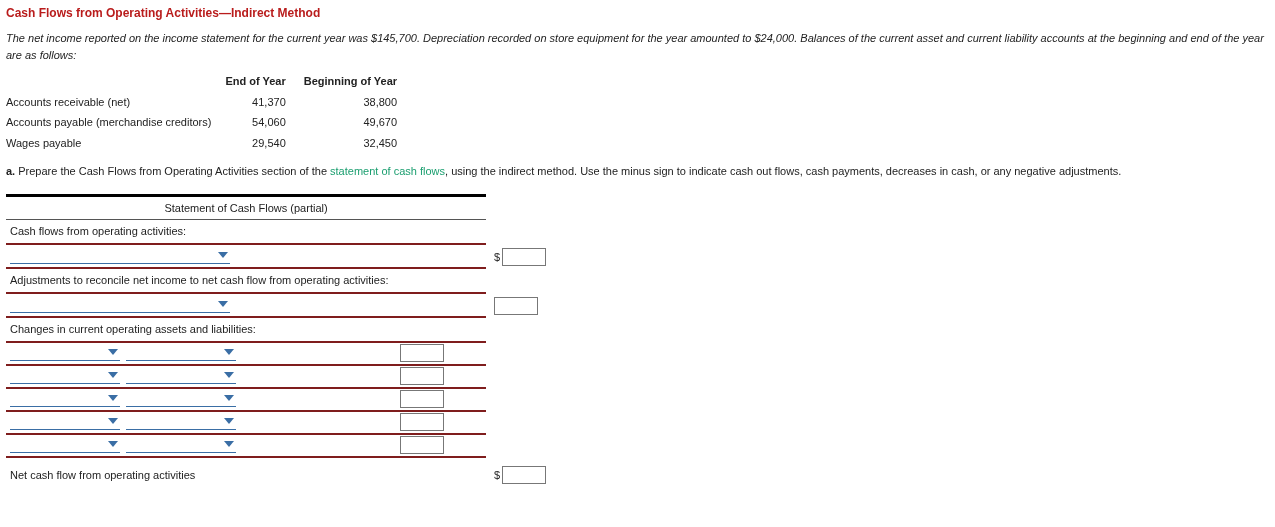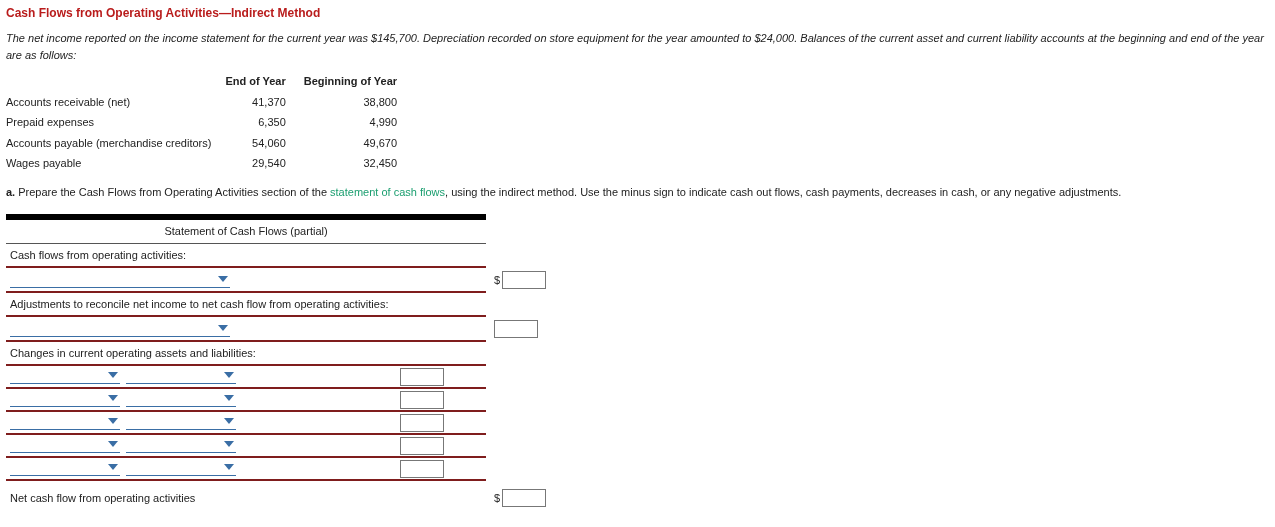--- a/index.html
+++ b/index.html
@@ -14,21 +14,21 @@
   .intro { margin-bottom: 8px; font-style: italic; }
   table.balances { border-collapse: collapse; margin-bottom: 10px; }
   table.balances th, table.balances td { padding: 2px 14px 2px 0; text-align: left; white-space: nowrap; }
   table.balances th { font-weight: bold; }
   table.balances td.num, table.balances th.num { text-align: right; padding-right: 18px; }
   .cflink { color: #1a9e6f; }
   .q { margin-bottom: 14px; }
   .q b { font-weight: bold; }
 
   .scf-wrap { width: 480px; }
-  .scf-title { text-align: center; padding: 3px 0; border-top:6px solid #000000; border-bottom:1px solid #555; }
+  .scf-title { text-align: center; padding: 3px 0; border-top:3px solid #000000; border-bottom:1px solid #555; }
   .scf-wrap .row { display:flex; align-items:center; min-height:20px; border-bottom:2px solid #7f1d1d; }
   .scf-wrap .lbl { flex: 0 0 380px; padding:3px 4px; }
   .scf-wrap .amtcell { flex:1; display:flex; align-items:center; justify-content:flex-start; padding-left:6px; }
   .rowouter { display:flex; align-items:center; }
   .rowouter .scf-row-inner { flex:0 0 480px; }
   .rowouter .outamt { padding-left:8px; display:flex; align-items:center; }
 
   .dd { display:inline-block; width:220px; border-bottom:1px solid #3a6ea5; position:relative; height:14px; vertical-align:middle; }
   .dd.narrow { width:110px; }
   .dd::after {
@@ -53,25 +53,20 @@
     <th></th>
     <th class="num">End of Year</th>
     <th class="num">Beginning of Year</th>
   </tr>
   <tr>
         <td>Accounts receivable (net)</td>
         <td class="num">41,370</td>
         <td class="num">38,800</td>
       </tr>
   <tr>
-        <td>Prepaid expenses</td>
-        <td class="num">6,350</td>
-        <td class="num">4,990</td>
-      </tr>
-  <tr>
         <td>Accounts payable (merchandise creditors)</td>
         <td class="num">54,060</td>
         <td class="num">49,670</td>
       </tr>
   <tr>
         <td>Wages payable</td>
         <td class="num">29,540</td>
         <td class="num">32,450</td>
       </tr>
 </tbody>

